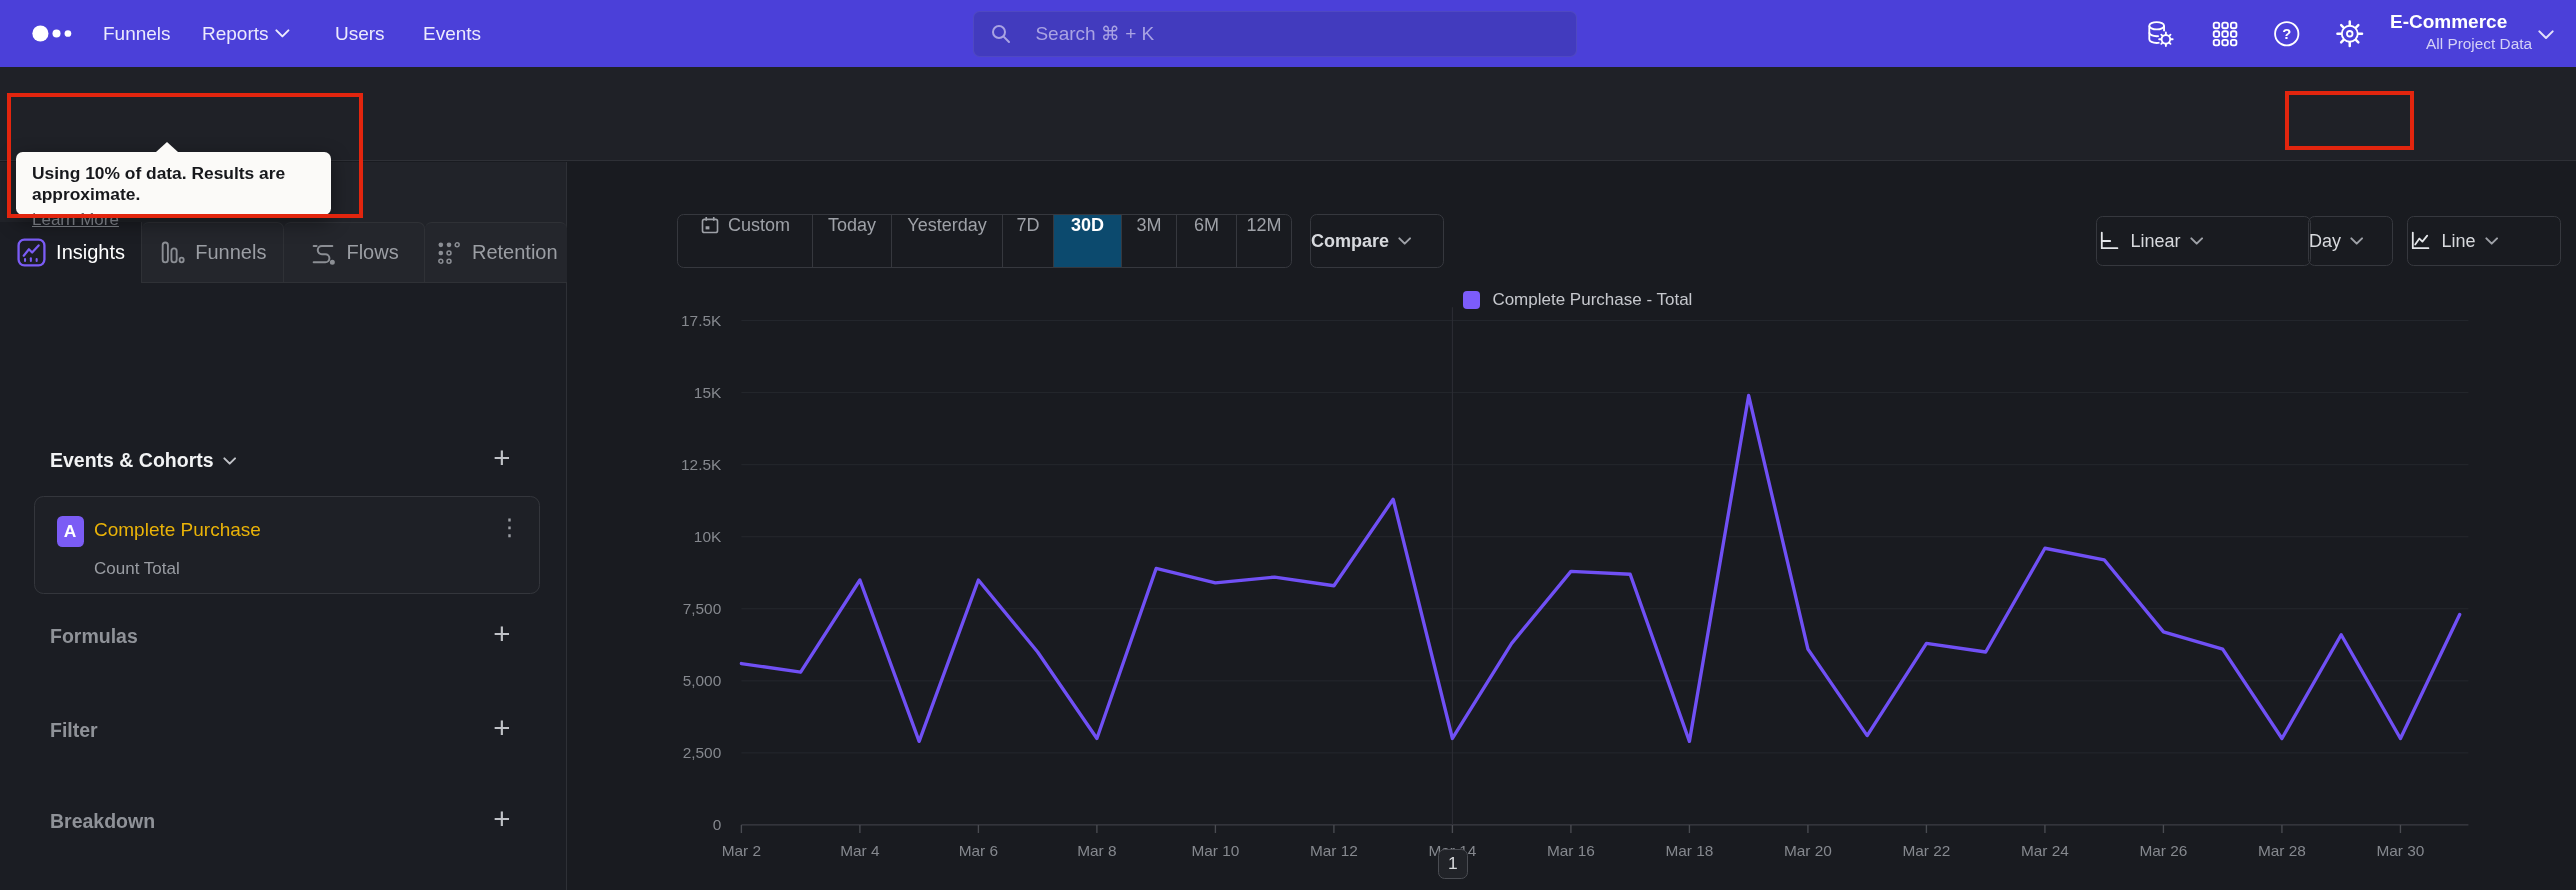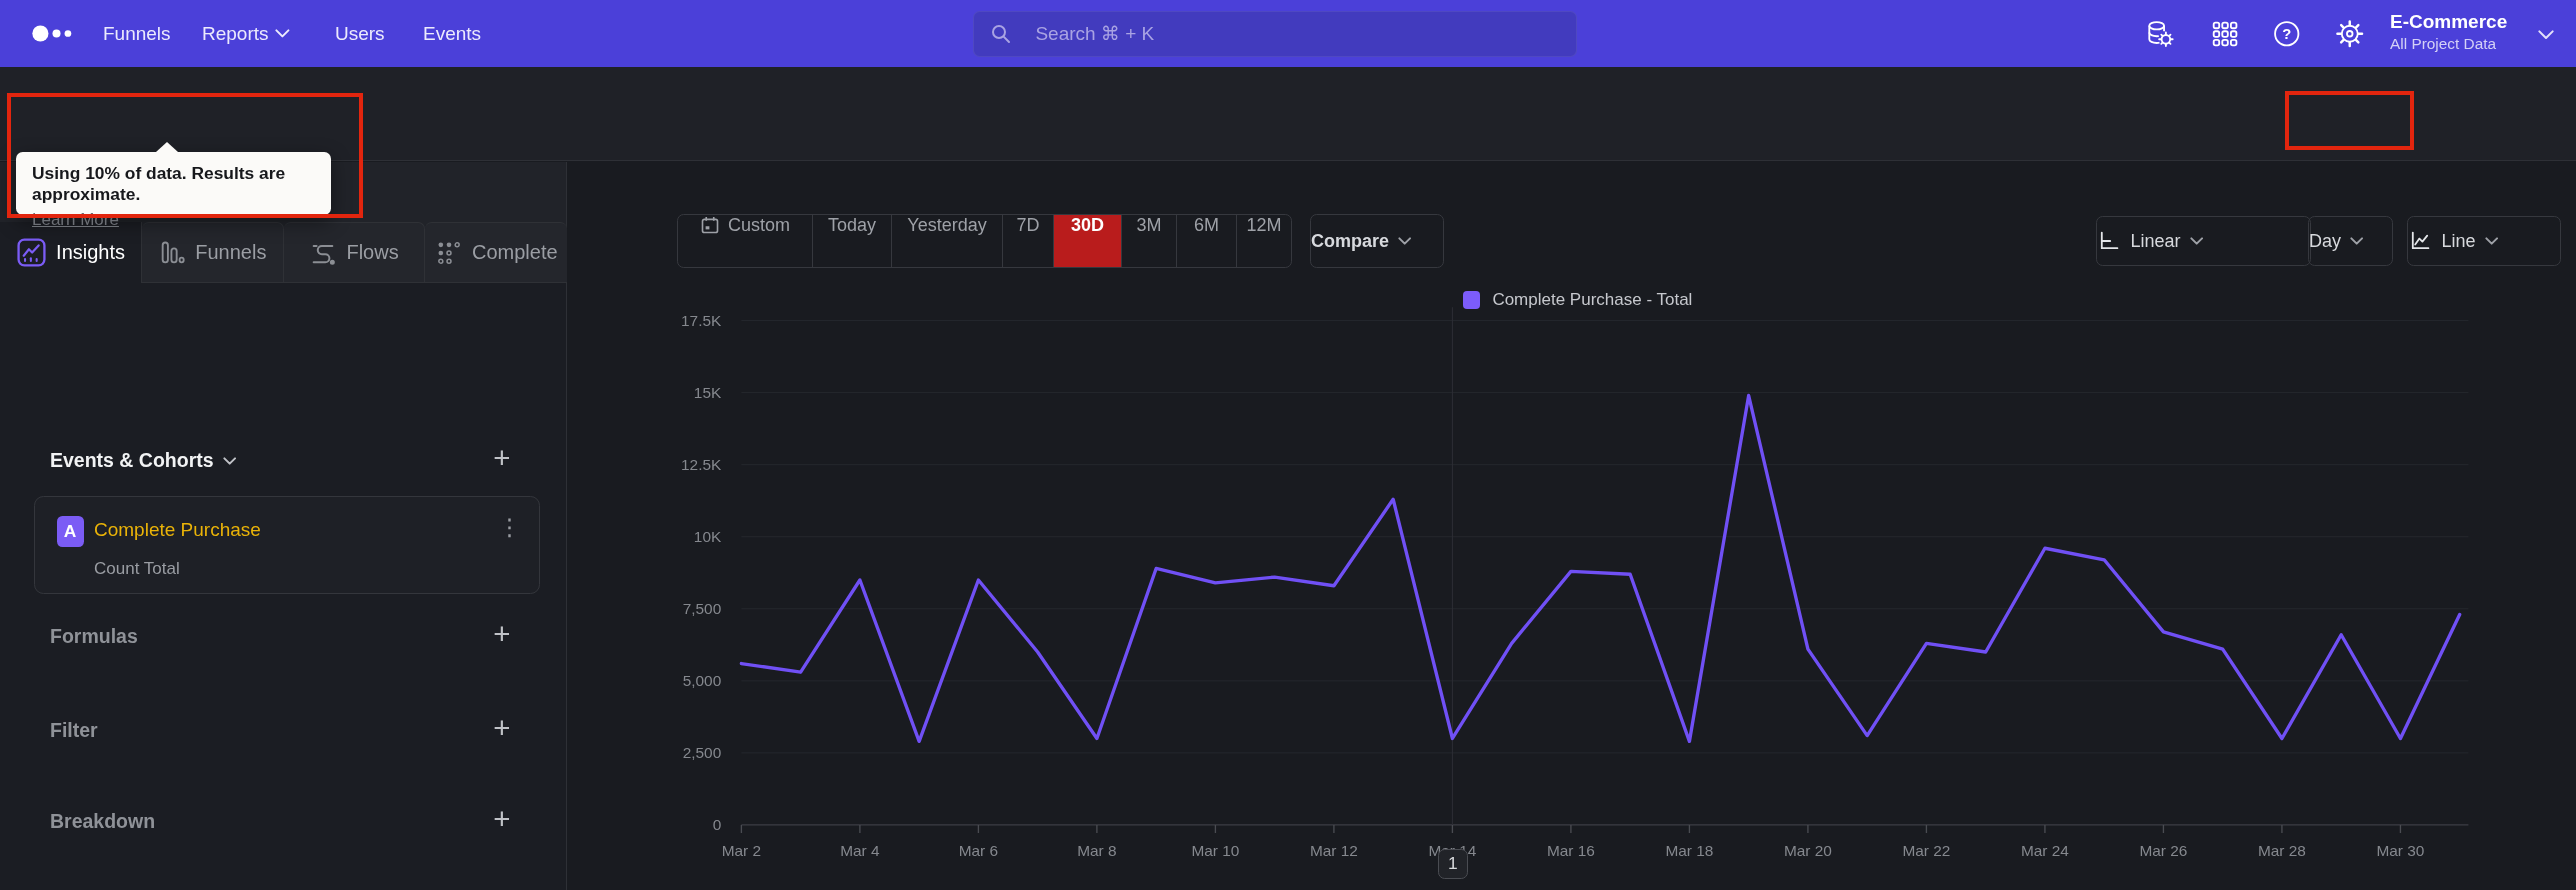--- a/index.html
+++ b/index.html
@@ -12,21 +12,21 @@
   .nav-item { position:absolute; top:0; height:67px; display:flex; align-items:center; gap:6.7px;
               color:#eceafd; font-size:19px; cursor:pointer; }
   .logo { position:absolute; left:31px; top:20px; }
   .searchbox { position:absolute; left:973px; top:10.7px; width:604px; height:46px;
                background:#423bbe; border:0.7px solid rgba(255,255,255,0.07); border-radius:6.7px;
                display:flex; align-items:center; padding-left:17.4px; gap:24px; }
   .searchbox .ph { color:#a9a3e3; font-size:19px; }
   .nav-icon { position:absolute; top:19px; width:29.5px; height:29.5px; color:#fff; cursor:pointer; }
   .project { position:absolute; left:2390px; top:10.7px; cursor:pointer; }
   .project .pname { color:#fff; font-size:19px; font-weight:bold; }
-  .project .pscope { color:#d4d1f6; font-size:15.4px; margin-top:2.7px; }
+  .project .pscope { color:#d4d1f6; font-size:15.4px; margin-top:2.7px;margin-left:36px; }
   .project-chevron { position:absolute; left:2538px; top:29.5px; color:#e3e0fa; }
 
   
   .titlebar { position:absolute; left:0; top:67px; width:2576px; height:94px; background:#1f2127;
               border-bottom:0.7px solid #2e3036; }
   .report-title { position:absolute; left:50px; top:105px; color:#f4f5f6; font-size:23px; font-weight:bold; }
   .sampled-pill { position:absolute; left:133px; top:104px; width:76px; height:34px; background:#262839;
                   border-radius:5.4px; color:#8174f0; font-size:18px; display:flex; align-items:center;
                   justify-content:center; cursor:pointer; }
   .add-desc { position:absolute; left:229px; top:107px; color:#8d9097; font-size:20px; cursor:text; }
@@ -81,21 +81,21 @@
   .ev-metric { position:absolute; left:59px; top:62px; color:#9a9da3; font-size:17px; cursor:pointer; }
   .kebab { position:absolute; left:463px; top:17.4px; color:#9a9da3; font-size:23px; cursor:pointer; }
 
   
   .main { position:absolute; left:568px; top:162px; width:2008px; height:729px; background:#191b20; }
   .seg-group { position:absolute; left:109px; top:52px; height:54px; display:flex;
                border:0.7px solid #36383e; border-radius:6.7px; overflow:hidden; }
   .seg { height:52px; display:flex; align-items:flex-start; justify-content:center; gap:8px;
          color:#9ea1a7; font-size:18px; border-left:0.7px solid #36383e; cursor:pointer; padding:0 2.7px; }
   .seg:first-child { border-left:none; }
-  .seg.active { background:#b91c1c; color:#fff; font-weight:bold; }
+  .seg.active { background:#0c4a6e; color:#fff; font-weight:bold; }
   .btn { position:absolute; height:54px; border:0.7px solid #36383e; border-radius:6.7px; display:flex;
          align-items:center; gap:9.4px; color:#d7d9dd; font-size:18px;
          cursor:pointer; background:transparent; }
   .legend { position:absolute; left:895px; top:128px; display:flex; align-items:center; gap:12px; }
   .legend .swatch { width:17.4px; height:17.4px; border-radius:4px; background:#7c5cfa; }
   .legend .ltext { color:#c6c8cd; font-size:17px; }
   .chev { flex:none; }
   .pagebadge { position:absolute; left:1438px; top:849px; width:29.5px; height:29.5px; background:#212328;
                border:1.3px solid #4a4c52; border-radius:6.7px; color:#d8dadc; font-size:17.4px;
                display:flex; align-items:center; justify-content:center; cursor:pointer; }
@@ -293,21 +293,21 @@
               <circle cx="24" cy="10" r="4"></circle>
               <circle cx="10" cy="24" r="4"></circle>
             </g>
           <g fill="none" stroke="#8b8e94" stroke-width="2.6">
               <circle cx="38" cy="10" r="3.4"></circle>
               <circle cx="24" cy="24" r="3.4"></circle>
               <circle cx="10" cy="38" r="3.4"></circle>
               <circle cx="24" cy="38" r="3.4"></circle>
             </g>
         </svg>
-        <span>Complete</span>
+        <span>Retention</span>
       </div>
     </div>
 
     <div class="side-content">
       <div class="section-head" style="top:166px">
         <span>Events &amp; Cohorts</span>
         <svg width="13.4" height="8" viewBox="0 0 20 12">
             <polyline points="2,2 10,10 18,2" fill="none" stroke="#c0c2c7" stroke-width="3" stroke-linecap="round" stroke-linejoin="round"></polyline>
           </svg>
       </div>

